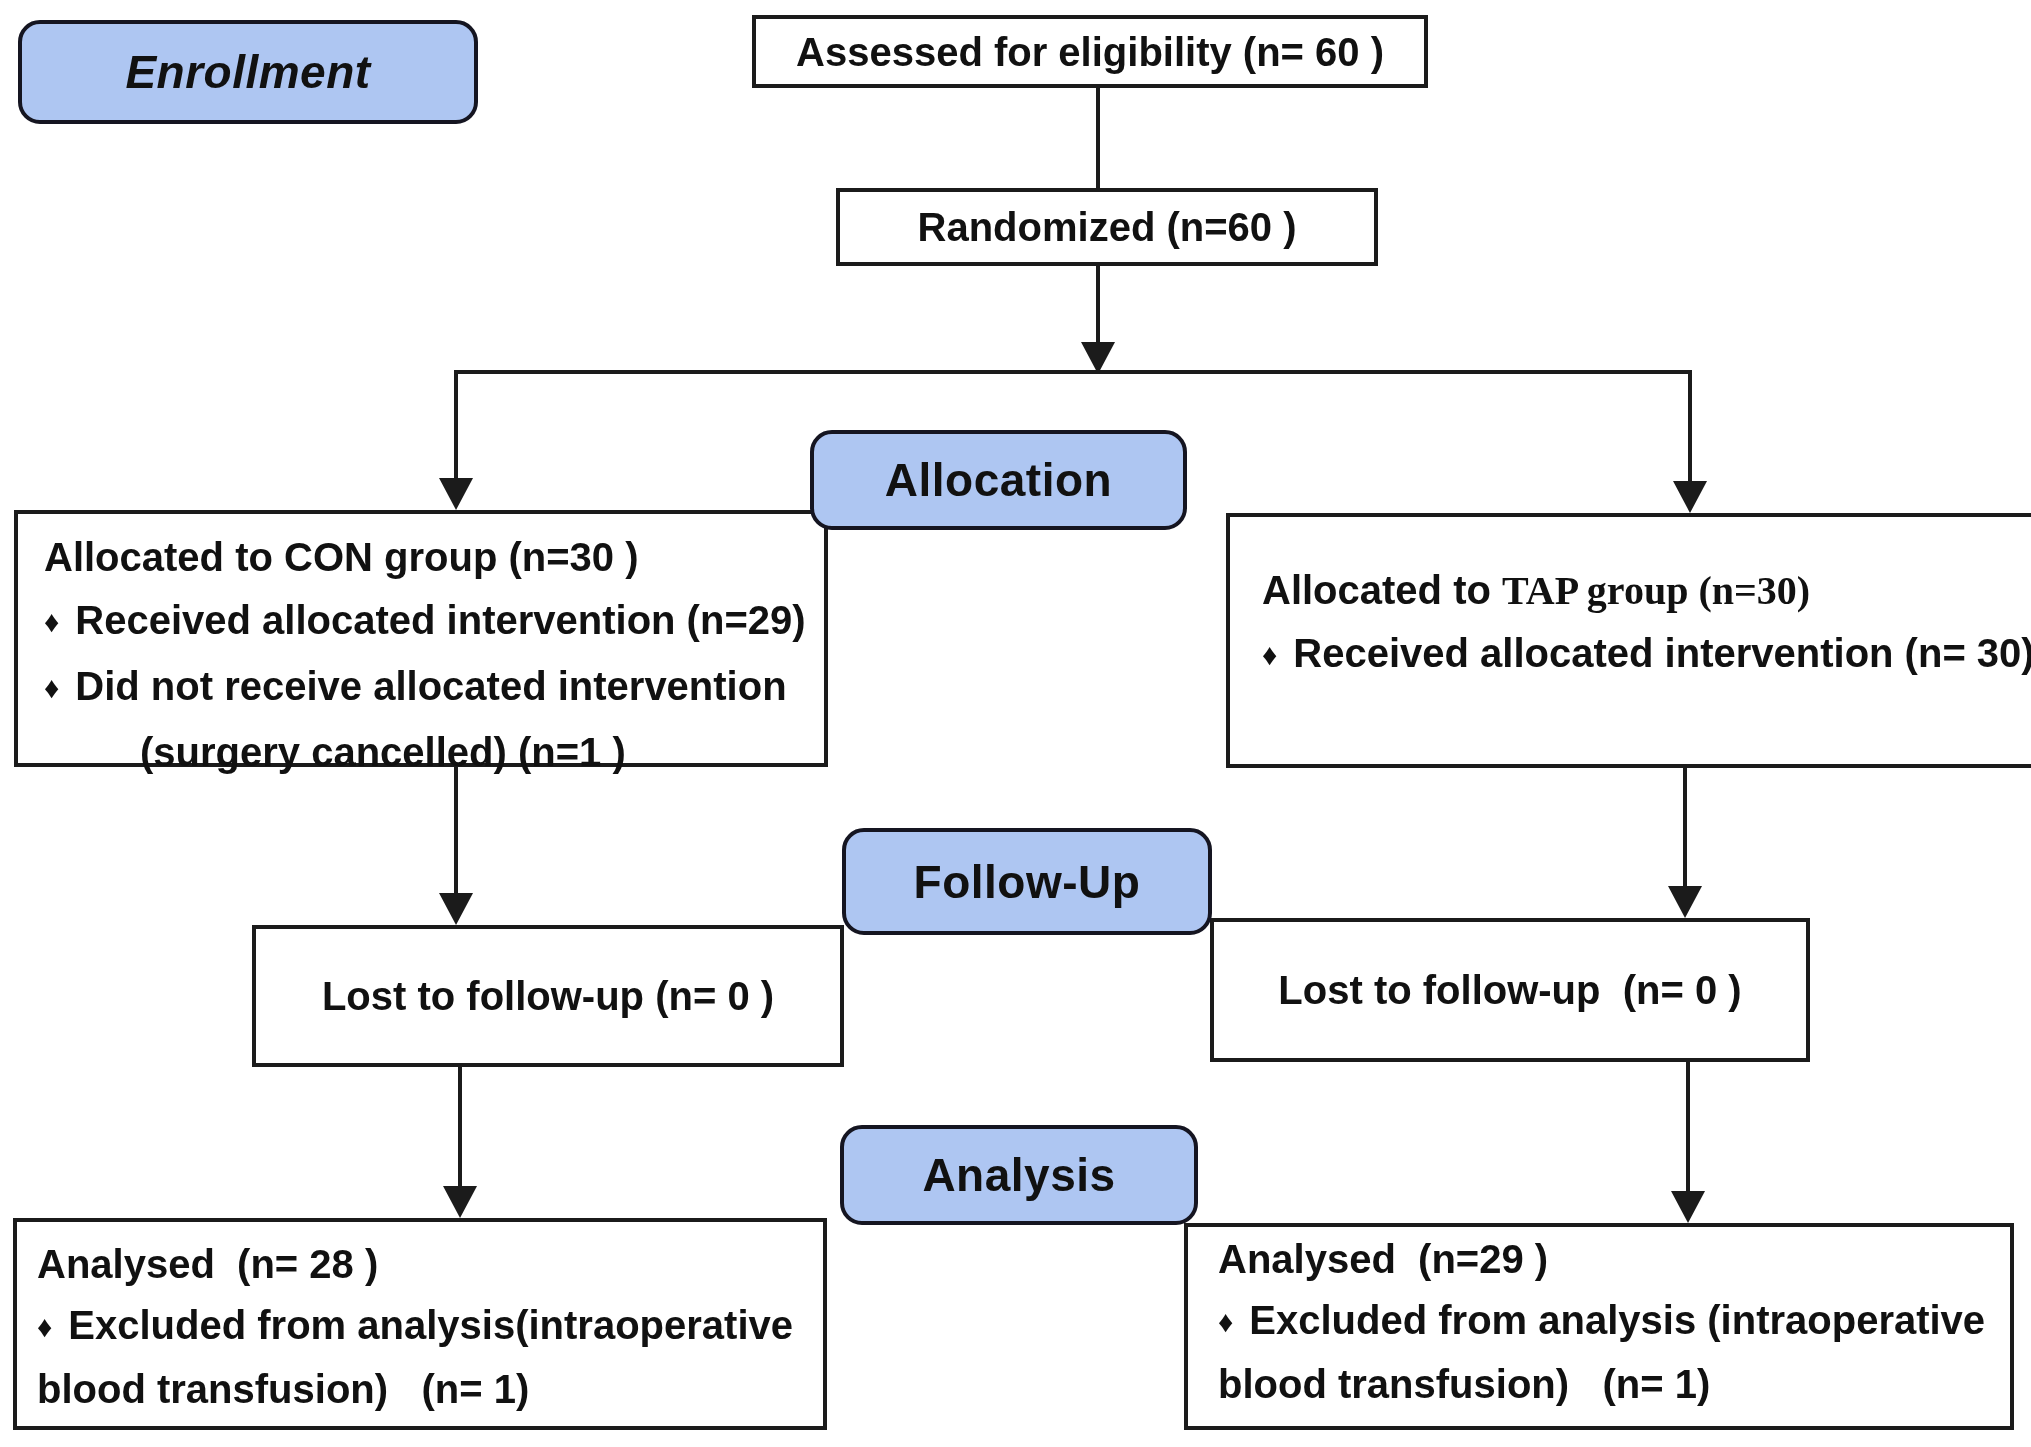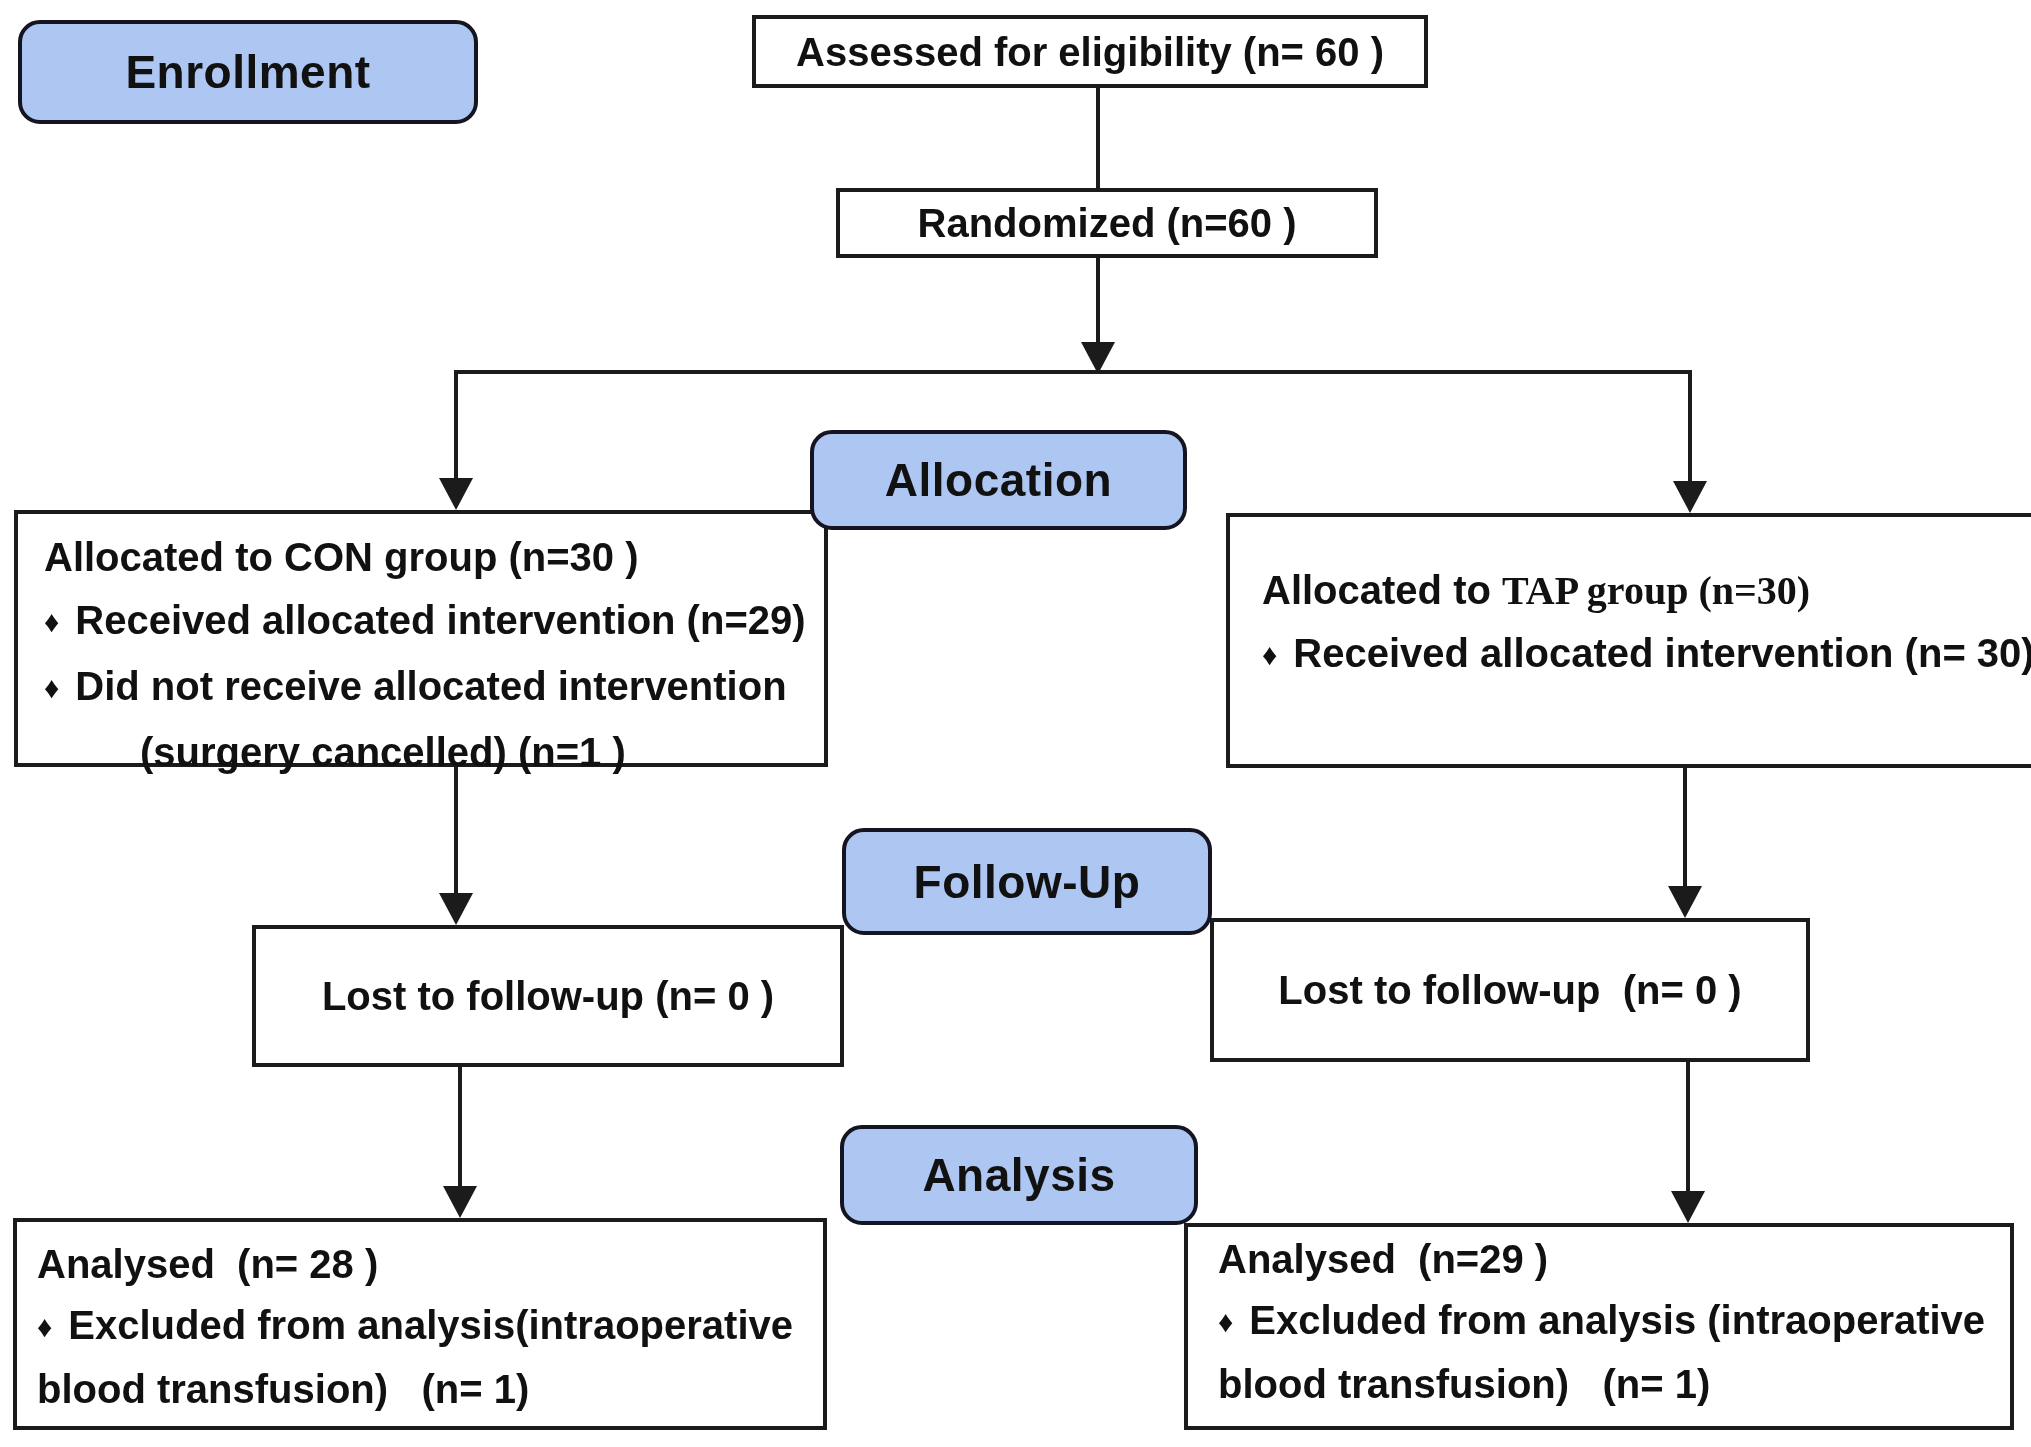--- a/index.html
+++ b/index.html
@@ -64,23 +64,23 @@
   .bullet {
     display: inline-block;
     font-size: 30px;
     margin-right: 16px;
     transform: translateY(-2px);
   }
   .serif { font-family: "Liberation Serif", "DejaVu Serif", serif; }
   .indent { padding-left: 96px; }
 
   
-  #enrollment-label  { left: 18px;   top: 20px;   width: 460px; height: 104px; }
+  #enrollment-label  { left: 18px;   top: 20px;   width: 460px; height: 104px; font-style: italic; }
   #assessed-box      { left: 752px;  top: 15px;   width: 676px; height: 73px; }
-  #randomized-box    { left: 836px;  top: 188px;  width: 542px; height: 70px; justify-content: center; }
+  #randomized-box    { left: 836px;  top: 188px;  width: 542px; height: 78px; justify-content: center; }
   #allocation-label  { left: 810px;  top: 430px;  width: 377px; height: 100px; }
   #con-allocation-box{ left: 14px;   top: 510px;  width: 814px; height: 257px; padding: 12px 14px 0 26px; }
   #tap-allocation-box{ left: 1188px; top: 513px;  width: 956px; height: 255px; padding: 42px 26px 0 32px; margin-left: 38px; }
   #followup-label    { left: 842px;  top: 828px;  width: 370px; height: 107px; }
   #con-followup-box  { left: 252px;  top: 925px;  width: 592px; height: 142px; }
   #tap-followup-box  { left: 1210px; top: 918px;  width: 600px; height: 144px; }
   #analysis-label    { left: 840px;  top: 1125px; width: 358px; height: 100px; }
   #con-analysis-box  { left: 13px;   top: 1218px; width: 814px; height: 212px; padding: 12px 8px 0 20px; }
   #tap-analysis-box  { left: 1184px; top: 1223px; width: 830px; height: 207px; padding: 2px 8px 0 30px; }
 </style>

